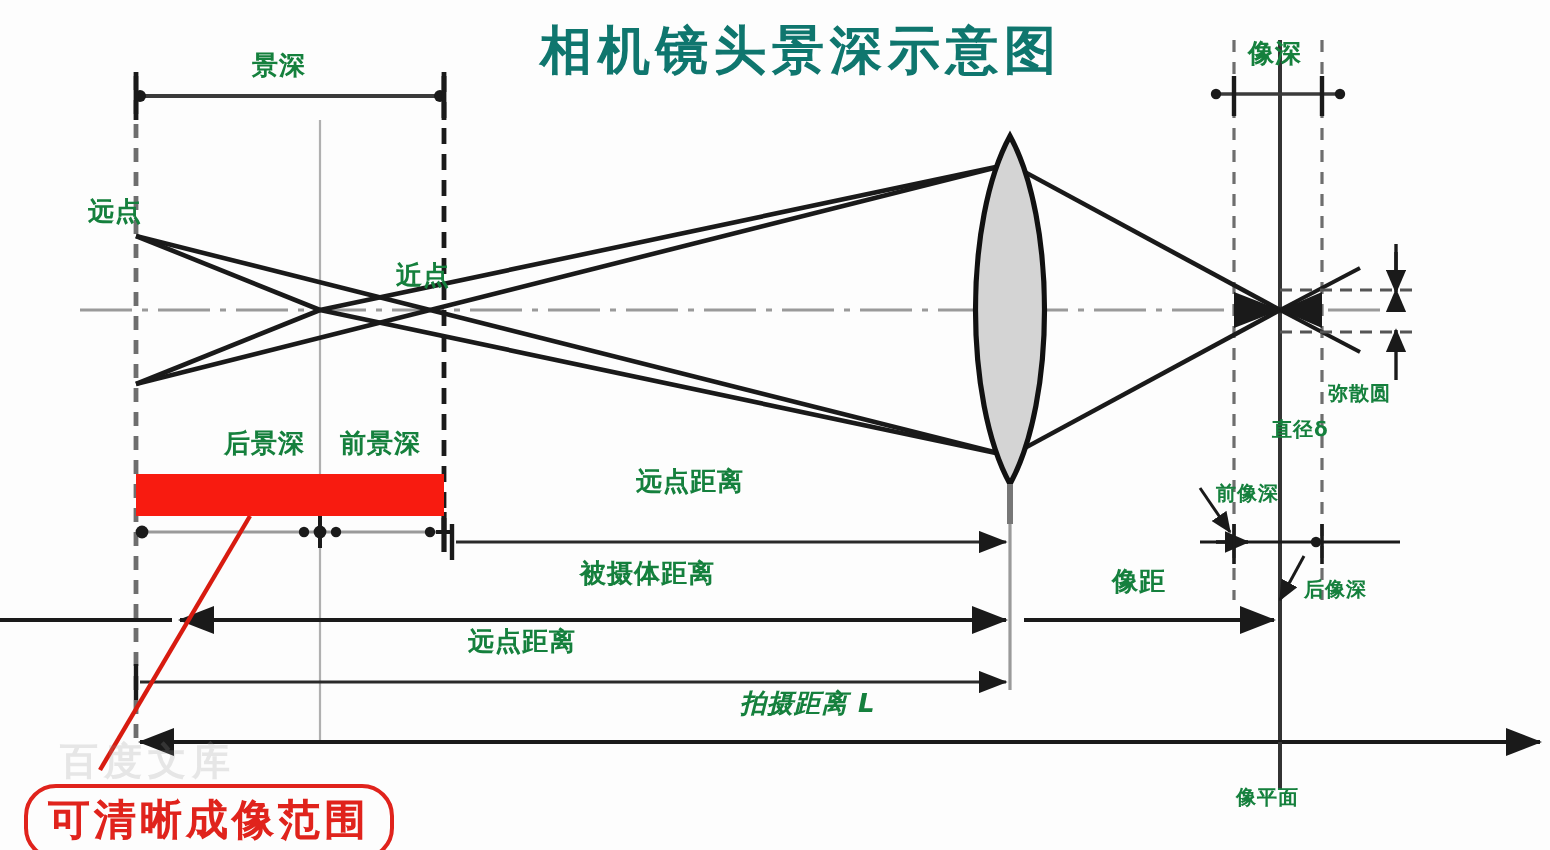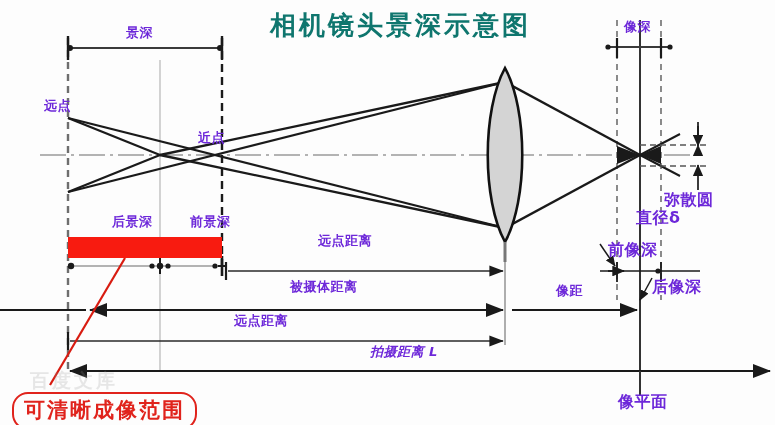--- a/index.html
+++ b/index.html
@@ -8,27 +8,27 @@
     background:#fdfdfd;
     font-family:"DejaVu Sans","Liberation Sans",sans-serif;
     overflow:hidden;
     position:relative;
   }
   #stage{position:absolute;left:0;top:0;width:775px;height:425px;}
   svg.layer{position:absolute;left:0;top:0;width:775px;height:425px;}
   .lbl{
     position:absolute;
     font-size:13px;
-    color:#6d28d9;
+    color:#15803d;
     font-weight:bold;
     white-space:nowrap;
     letter-spacing:0.5px;
     font-family:"DejaVu Sans","Liberation Sans",sans-serif;
   }
-  .lbl.sm{font-size:16px;}
+  .lbl.sm{font-size:10px;}
   .lbl.it{font-style:italic;}
   .title{
     position:absolute;
     font-size:26px;
     font-weight:bold;
     color:#0f766e;
     letter-spacing:3px;
     white-space:nowrap;
     font-family:"DejaVu Sans","Liberation Sans",sans-serif;
   }
@@ -204,39 +204,39 @@
   <div class="wm" style="left:30px;top:368px;">百度文库</div>
 
   <div class="lbl" style="left:126px;top:24px;">景深</div>
 
   <div class="lbl" style="left:44px;top:97px;">远点</div>
 
   <div class="lbl" style="left:198px;top:85px;margin-top:44px;">近点</div>
 
   <div class="lbl" style="left:84px;top:213px;margin-left:28px;">后景深</div>
 
-  <div class="lbl" style="left:170px;top:213px;margin-left:20px;">前景深</div>
+  <div class="lbl" style="left:170px;top:213px;">前景深</div>
 
   <div class="lbl" style="left:318px;top:232px;">远点距离</div>
 
   <div class="lbl" style="left:290px;top:278px;">被摄体距离</div>
 
   <div class="lbl" style="left:234px;top:312px;">远点距离</div>
 
   <div class="lbl it" style="left:370px;top:343px;">拍摄距离 L</div>
 
   <div class="lbl" style="left:624px;top:18px;">像深</div>
 
   <div class="lbl sm" style="left:664px;top:190px;">弥散圆</div>
 
   <div class="lbl sm" style="left:636px;top:208px;">直径δ</div>
 
   <div class="lbl sm" style="left:572px;top:240px;margin-left:36px;">前像深</div>
 
-  <div class="lbl sm" style="left:652px;top:277px;">后像深</div>
+  <div class="lbl sm" style="left:652px;top:288px;">后像深</div>
 
   <div class="lbl" style="left:556px;top:282px;">像距</div>
 
   <div class="lbl sm" style="left:618px;top:392px;">像平面</div>
 
   <div class="redbox" style="left:12px;top:392px;">可清晰成像范围</div>
 
 </div>
 
 </body></html>

